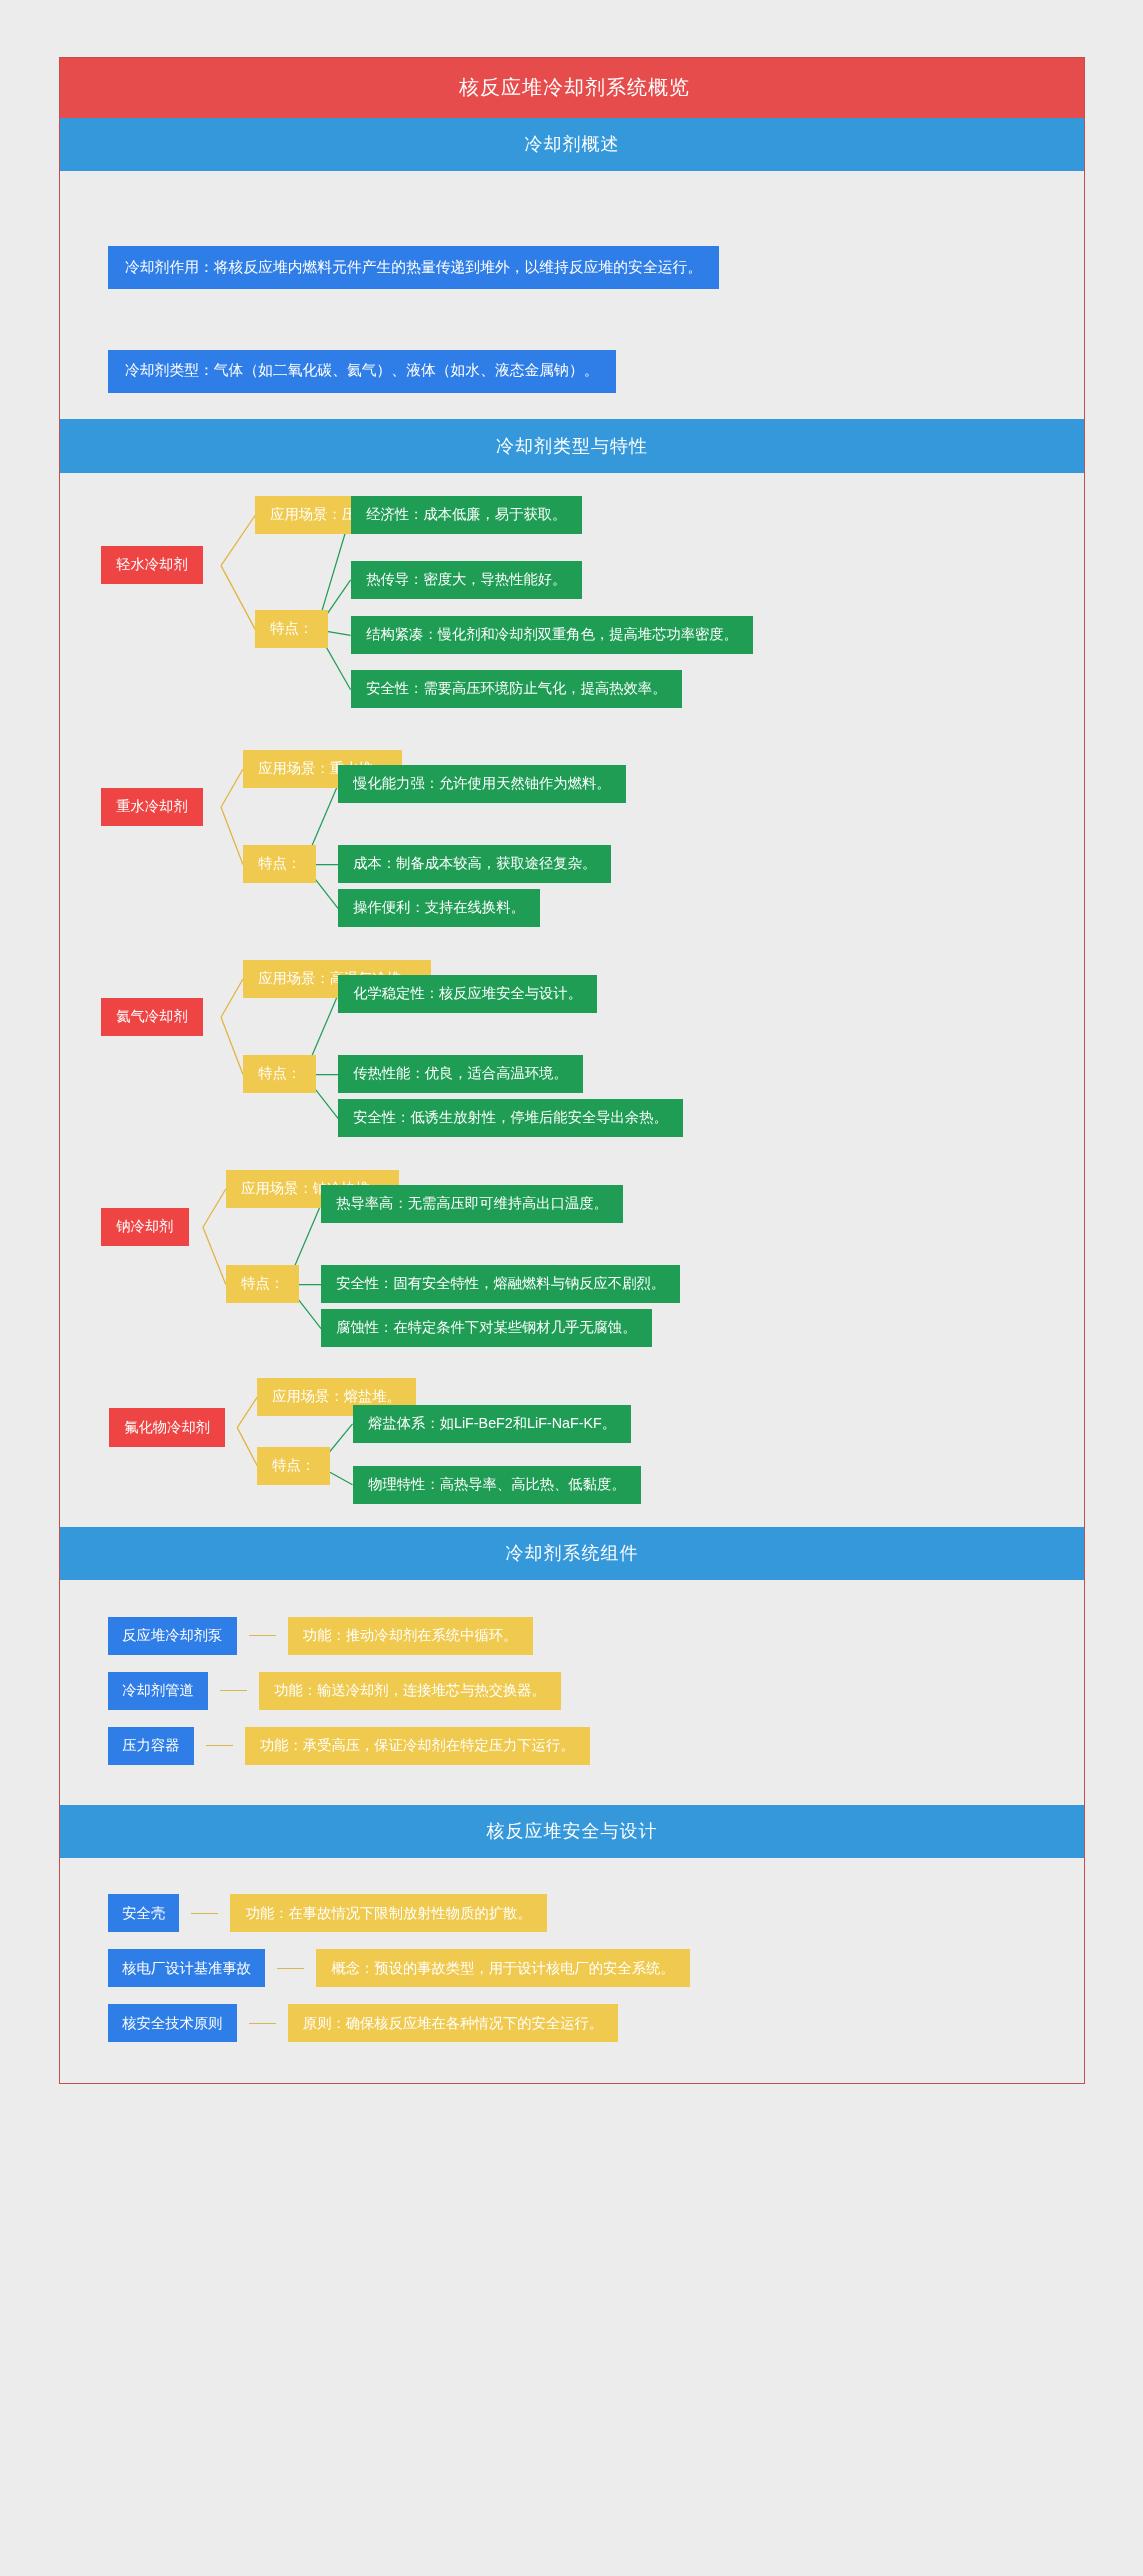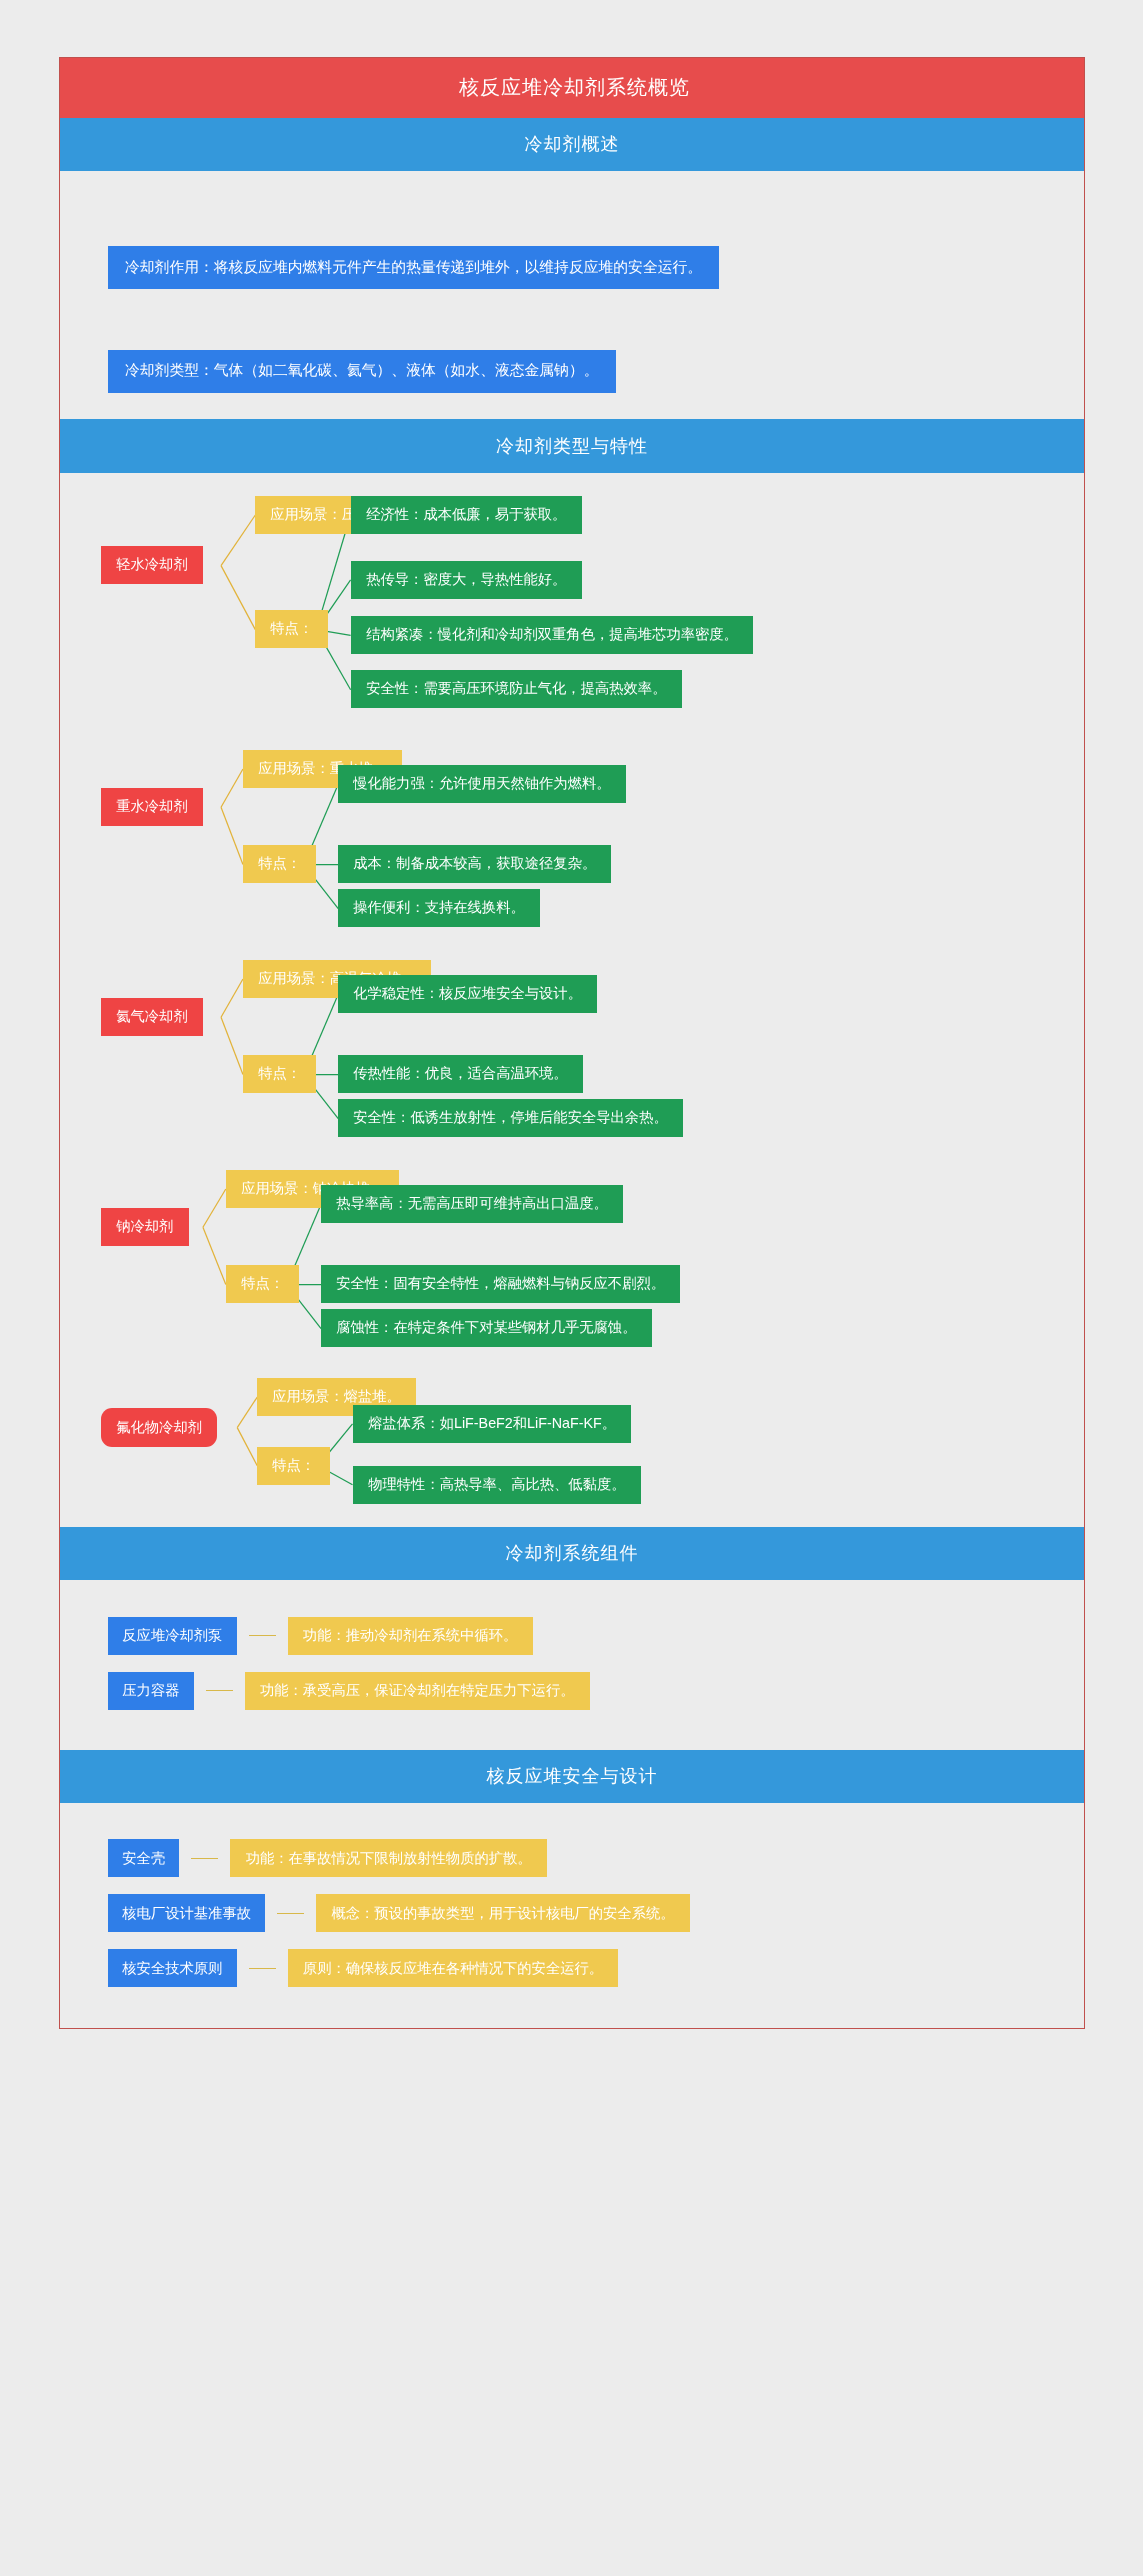--- a/index.html
+++ b/index.html
@@ -212,38 +212,43 @@
         <div class="node green" style="left:240px; top:141px;">腐蚀性：在特定条件下对某些钢材几乎无腐蚀。</div>
       </div>
 
       <div class="group" style="height:124px; margin-top:38px">
         <svg class="links" viewBox="0 0 1056 130" preserveAspectRatio="none">
           <path d="M164,52 L185,20" stroke="#e2b33a" stroke-width="1.3" fill="none"></path>
           <path d="M164,52 L185,92" stroke="#e2b33a" stroke-width="1.3" fill="none"></path>
           <path d="M249,92 L285,48" stroke="#1f9d55" stroke-width="1.3" fill="none"></path>
           <path d="M249,92 L285,112" stroke="#1f9d55" stroke-width="1.3" fill="none"></path>
         </svg>
-        <div class="node blue" style="left:20px;  top:30.5px;border-radius:11px;">氟化物冷却剂</div>
+        <div class="node blue" style="left:28px;  top:30.5px;">氟化物冷却剂</div>
         <div class="node yellow" style="left:176px; top:0px;">应用场景：熔盐堆。</div>
         <div class="node yellow" style="left:176px; top:69px;">特点：</div>
         <div class="node green" style="left:272px; top:27px;">熔盐体系：如LiF-BeF2和LiF-NaF-KF。</div>
         <div class="node green" style="left:272px; top:88px;">物理特性：高热导率、高比热、低黏度。</div>
       </div>
 
     </div>
 
     <div class="section-header">冷却剂系统组件</div>
     <div class="section-body">
       <div class="comp-rows">
         <div class="comp-row">
           <div class="comp-key">反应堆冷却剂泵</div>
           <div class="comp-link"></div>
           <div class="comp-val">功能：推动冷却剂在系统中循环。</div>
         </div>
         <div class="comp-row">
+          <div class="comp-key">冷却剂管道</div>
+          <div class="comp-link"></div>
+          <div class="comp-val">功能：输送冷却剂，连接堆芯与热交换器。</div>
+        </div>
+        <div class="comp-row">
           <div class="comp-key">压力容器</div>
           <div class="comp-link"></div>
           <div class="comp-val">功能：承受高压，保证冷却剂在特定压力下运行。</div>
         </div>
       </div>
     </div>
 
     <div class="section-header">核反应堆安全与设计</div>
     <div class="section-body">
       <div class="comp-rows">

